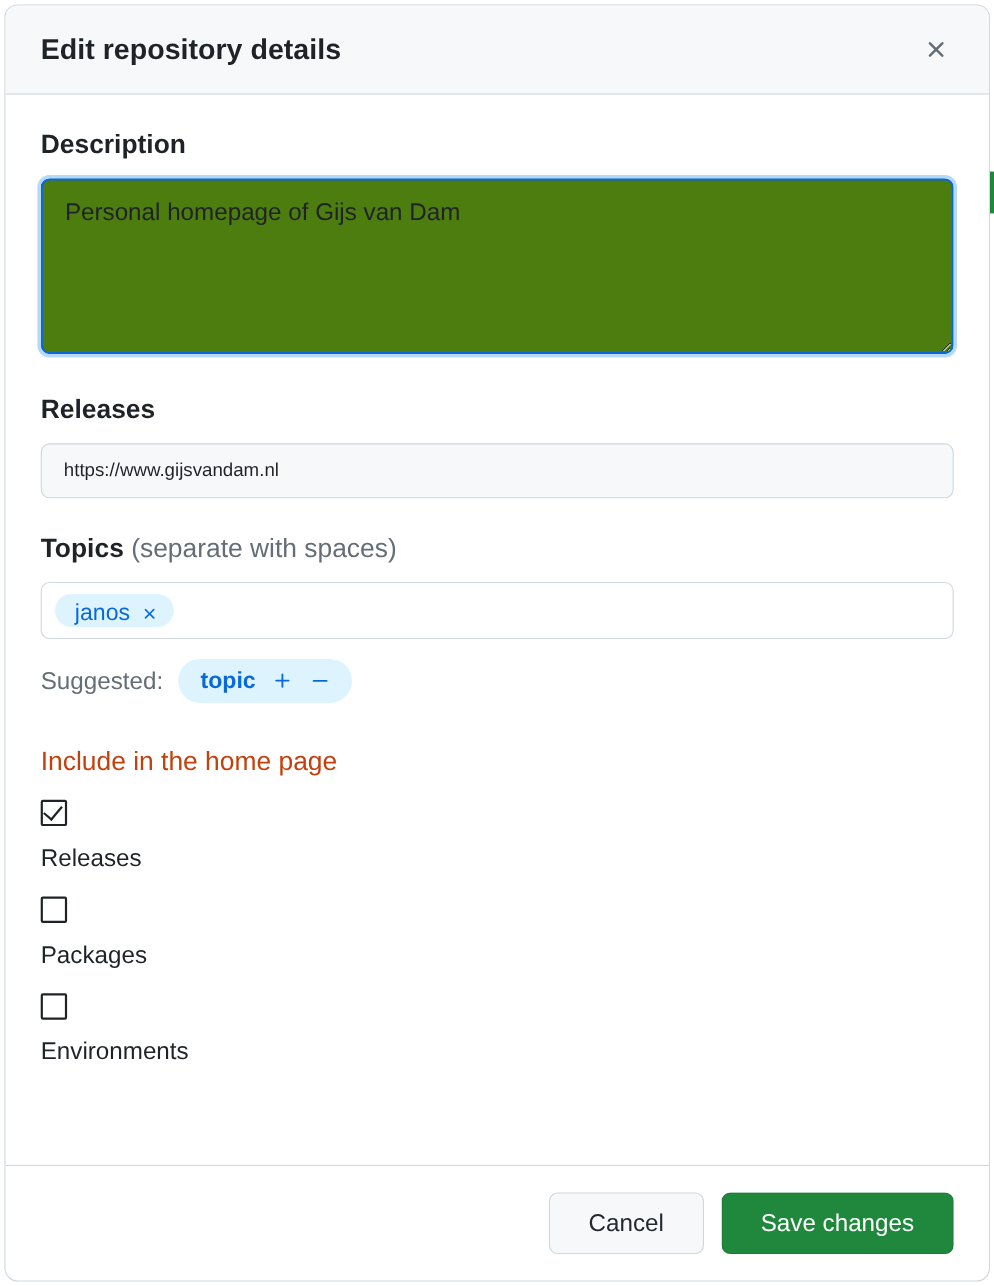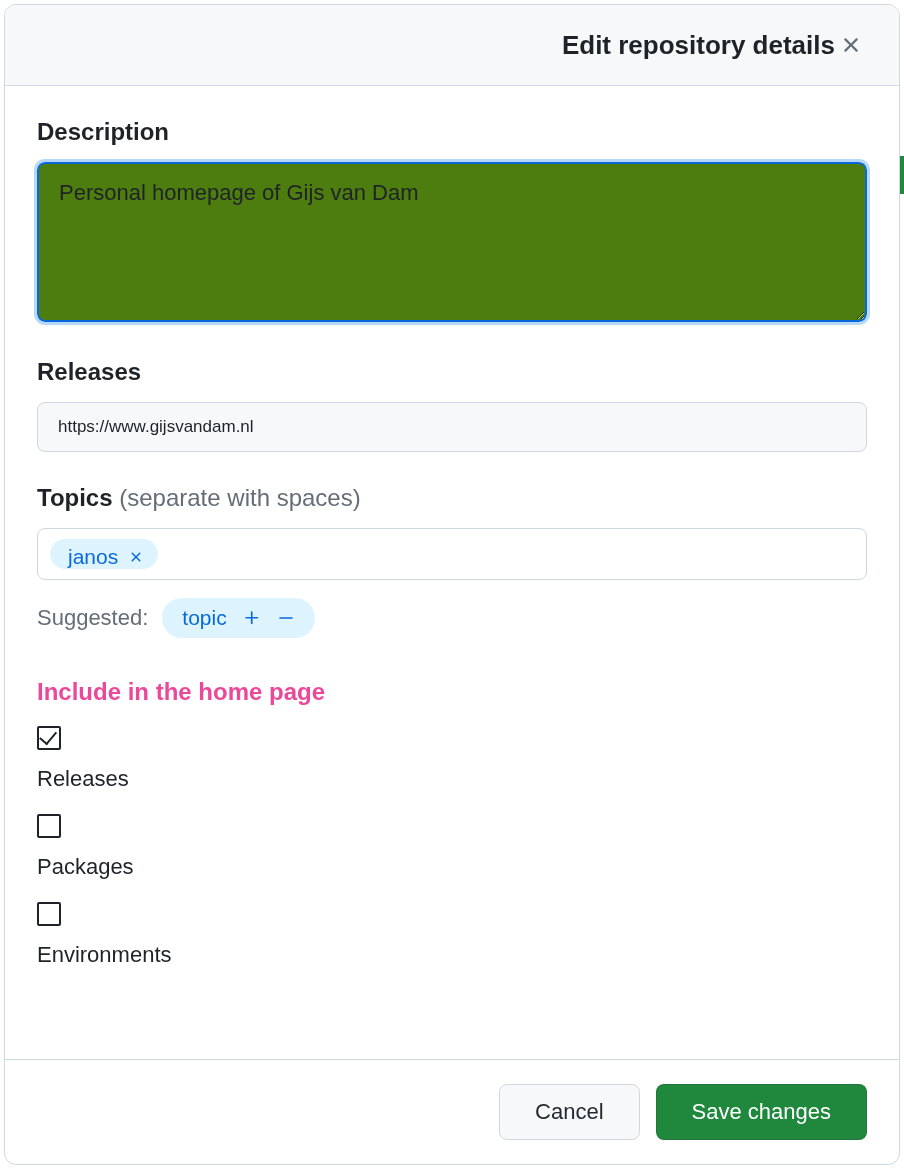--- a/index.html
+++ b/index.html
@@ -21,21 +21,21 @@
       border: 1px solid #d0d7de;
       border-radius: 12px;
       background: #ffffff;
       display: flex;
       flex-direction: column;
       overflow: hidden;
     }
     .dialog-header {
       display: flex;
       align-items: center;
-      justify-content: flex-end;
+      justify-content: space-between;
       padding: 24px 32px;
       border-bottom: 1px solid #d0d7de;
       background: #f6f8fa;
     }
     .dialog-title {
       font-size: 26px;
       font-weight: 600;
       color: #1f2328;
     }
     .close-btn {
@@ -140,38 +140,39 @@
     }
     .suggested-topic {
       display: inline-flex;
       align-items: center;
       gap: 16px;
       padding: 8px 20px;
       background: #ddf4ff;
       border-radius: 24px;
       font-size: 21px;
       color: #0969da;
+      font-weight: bold;
     }
     .icon-btn {
       background: none;
       border: none;
       cursor: pointer;
       color: #0969da;
       display: flex;
       align-items: center;
       padding: 0;
     }
     .icon-btn svg {
       width: 18px;
       height: 18px;
     }
     .section-title {
       font-size: 24px;
-      font-weight: 700;
-      color: #ec4899;
+      font-weight: 400;
+      color: #c2410c;
       margin-bottom: 20px;
       margin-top: 40px;
     }
     .checkbox-row {
       display: flex;
       gap: 16px;
       margin-bottom: 22px;
       flex-direction: column;
     }
     .checkbox {

